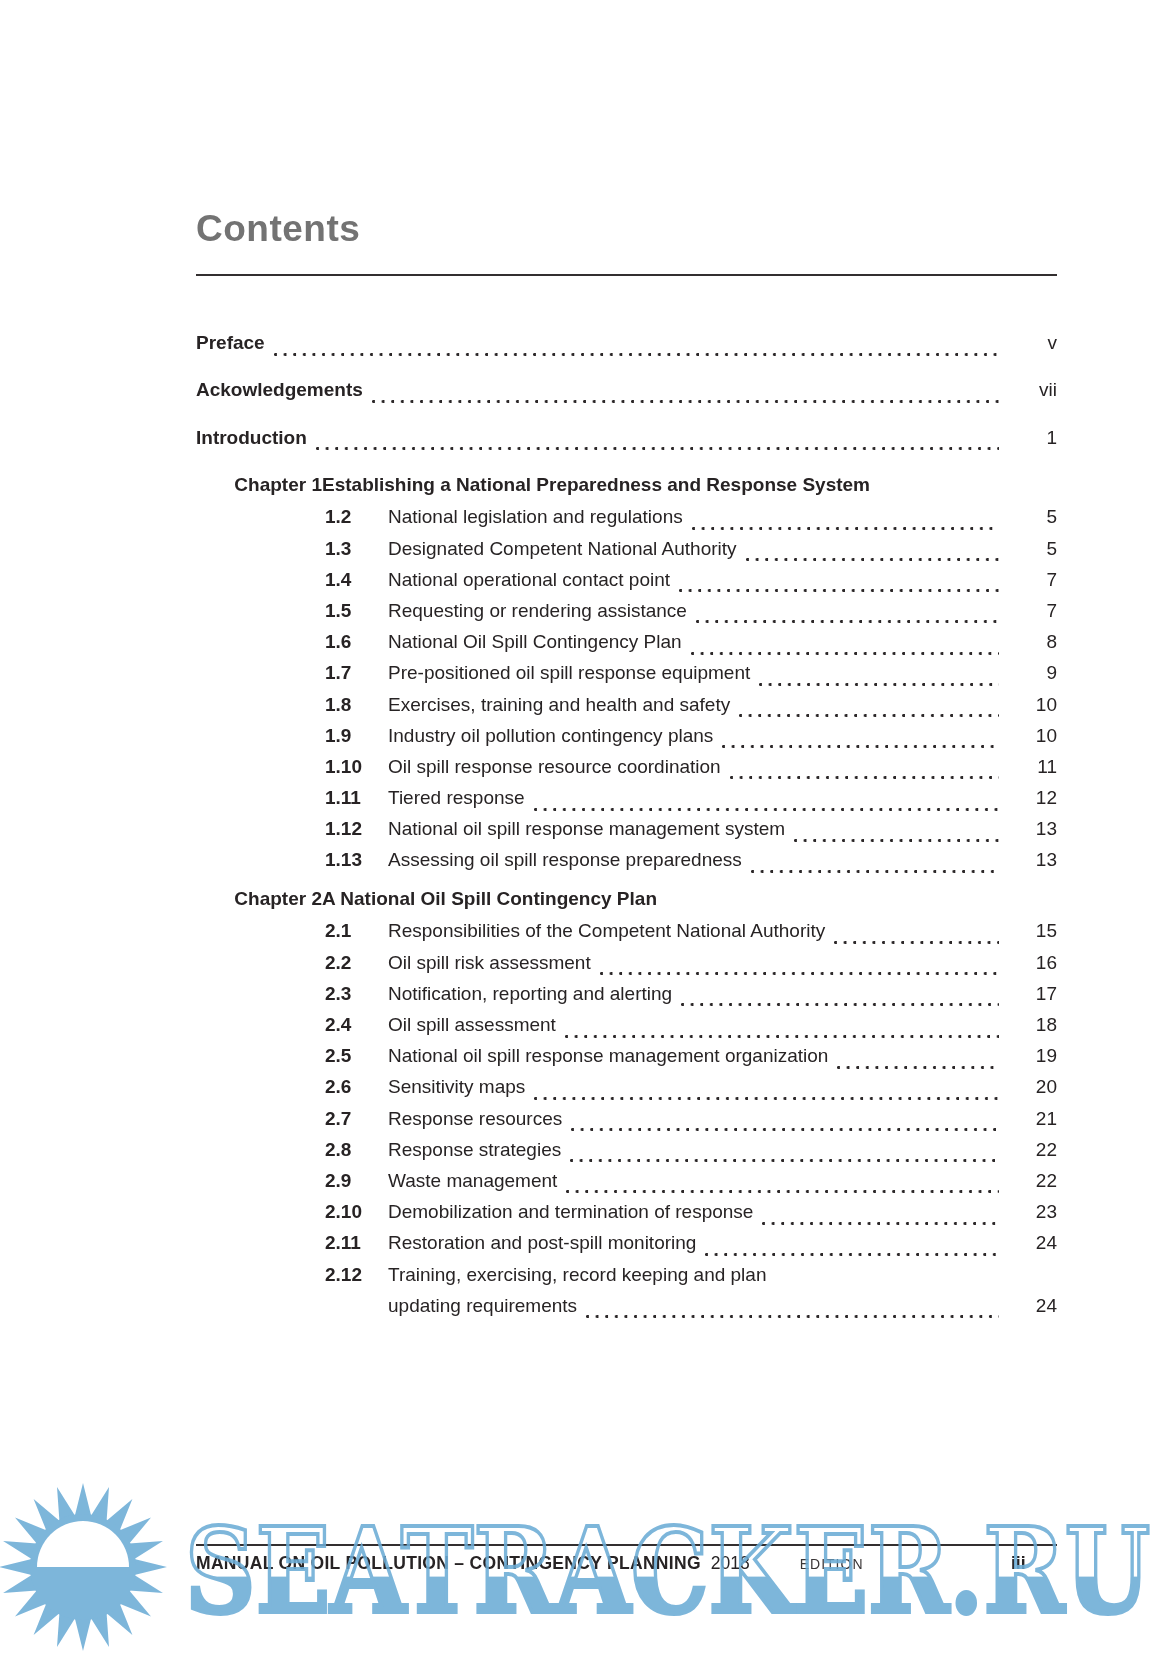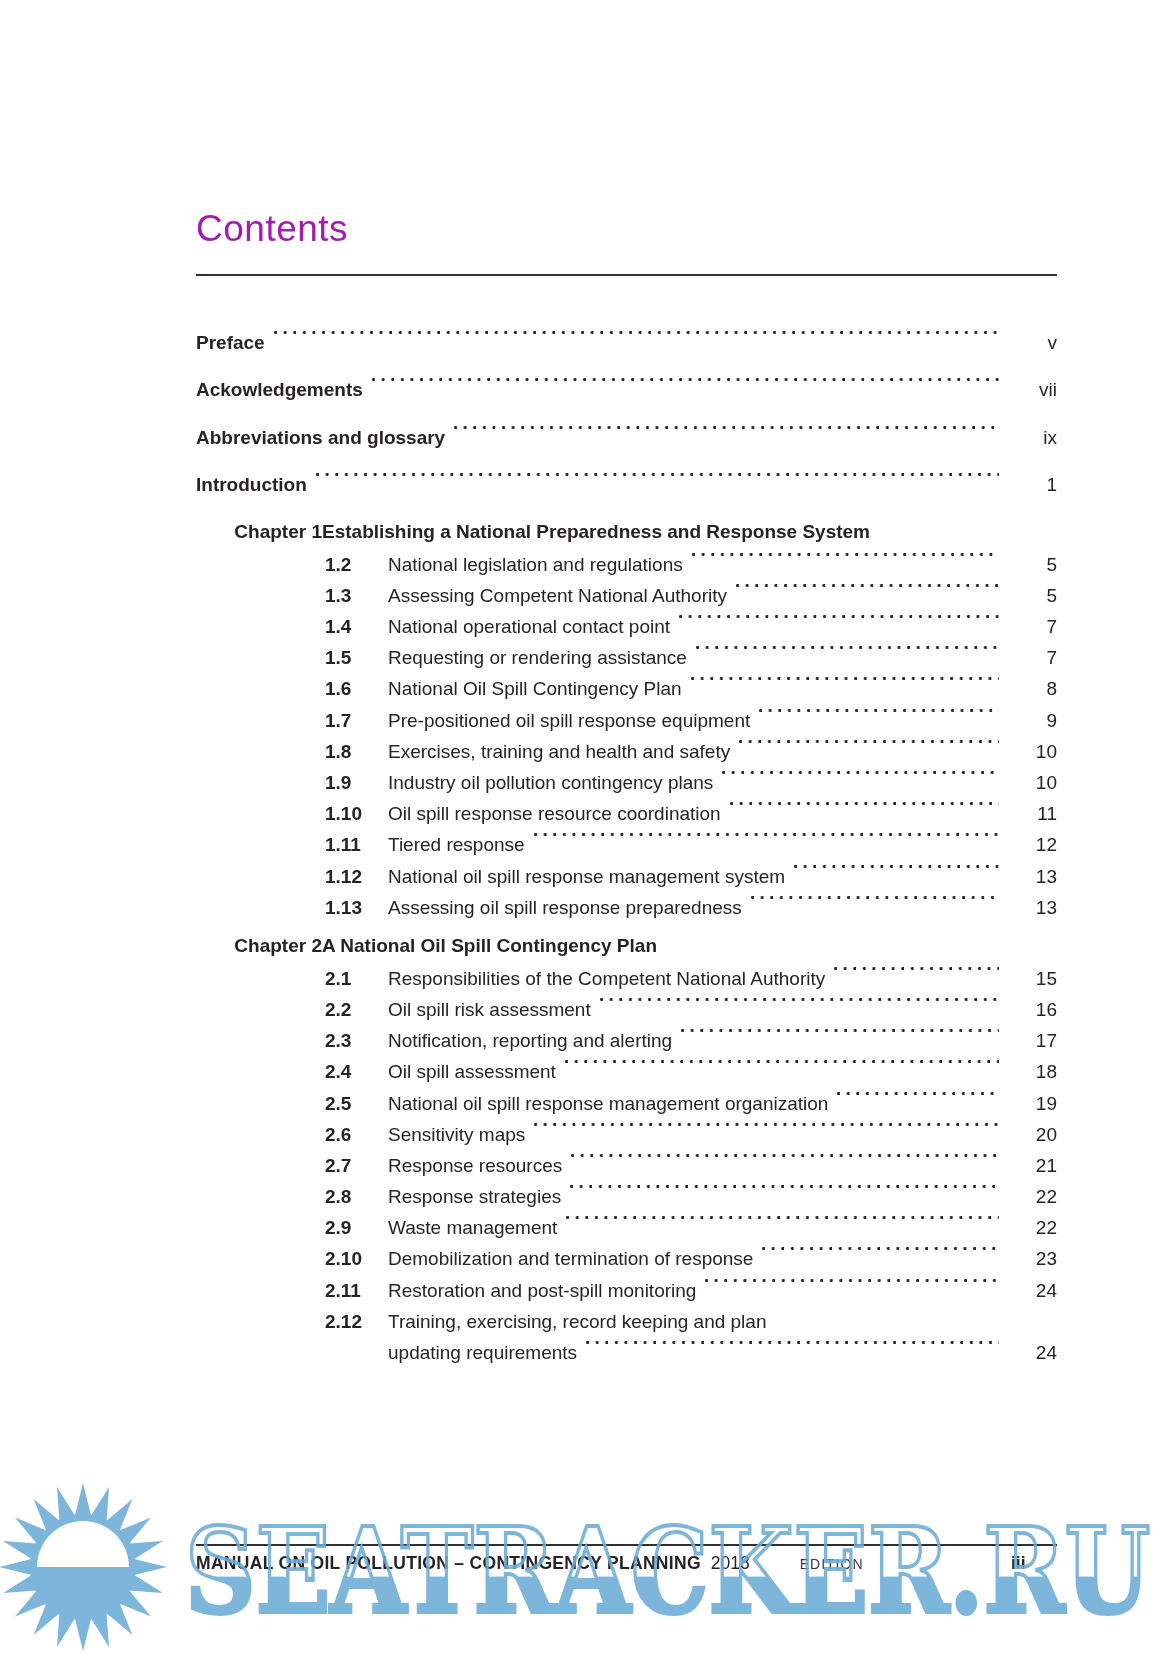--- a/index.html
+++ b/index.html
@@ -7,33 +7,33 @@
     position:relative;
     width:1166px;height:1654px;
     background:#ffffff;
     font-family:"Liberation Sans", sans-serif;
     color:#272324;
     overflow:hidden;
     margin:0 auto;
   }
   .page-title{
     position:absolute;left:196px;top:208px;
-    font-size:37px;font-weight:400;letter-spacing:0.5px;
-    color:#a21caf;margin:0;
+    font-size:37px;font-weight:700;letter-spacing:0.5px;
+    color:#737373;margin:0;
   }
   .rule{
     position:absolute;left:196px;width:861px;background:#332f30;
   }
   .rule.top{top:274px;height:2px;}
   .rule.bottom{top:1544px;height:2px;}
   .toc{
     position:absolute;left:196px;top:331px;width:861px;
     font-size:19px;line-height:24.5px;
   }
-  .row{display:flex;align-items:flex-start;}
+  .row{display:flex;align-items:flex-end;}
   .fm-row{margin-bottom:22.8px;}
   .fm-label{font-weight:700;white-space:nowrap;}
   .leader{
     flex:1 1 auto;min-width:18px;height:3px;
     margin:0 12px 0 9px;
     background-image:radial-gradient(circle at 1.5px 1.5px,#2b2728 1.35px,rgba(0,0,0,0) 1.55px);
     background-size:9.6px 3px;background-repeat:repeat-x;
     background-position:left bottom;
   }
   .pagenum{min-width:46px;text-align:right;white-space:nowrap;}
@@ -71,42 +71,37 @@
         <div class="fm-label">Preface</div>
         <div class="leader"></div>
         <div class="pagenum">v</div>
       </div>
       <div class="row fm-row">
         <div class="fm-label">Ackowledgements</div>
         <div class="leader"></div>
         <div class="pagenum">vii</div>
       </div>
       <div class="row fm-row">
-        <div class="fm-label">Abbreviations and glossary</div>
-        <div class="leader"></div>
-        <div class="pagenum">ix</div>
-      </div>
-      <div class="row fm-row">
         <div class="fm-label">Introduction</div>
         <div class="leader"></div>
         <div class="pagenum">1</div>
       </div>
       <div class="row chapter-header">
         <div class="chapter-label">Chapter 1</div>
         <div class="chapter-title">Establishing a National Preparedness and Response System</div>
       </div>
       <div class="row item-row">
         <div class="item-num">1.2</div>
         <div class="item-title">National legislation and regulations</div>
         <div class="leader"></div>
         <div class="pagenum">5</div>
       </div>
       <div class="row item-row">
         <div class="item-num">1.3</div>
-        <div class="item-title">Assessing Competent National Authority</div>
+        <div class="item-title">Designated Competent National Authority</div>
         <div class="leader"></div>
         <div class="pagenum">5</div>
       </div>
       <div class="row item-row">
         <div class="item-num">1.4</div>
         <div class="item-title">National operational contact point</div>
         <div class="leader"></div>
         <div class="pagenum">7</div>
       </div>
       <div class="row item-row">

